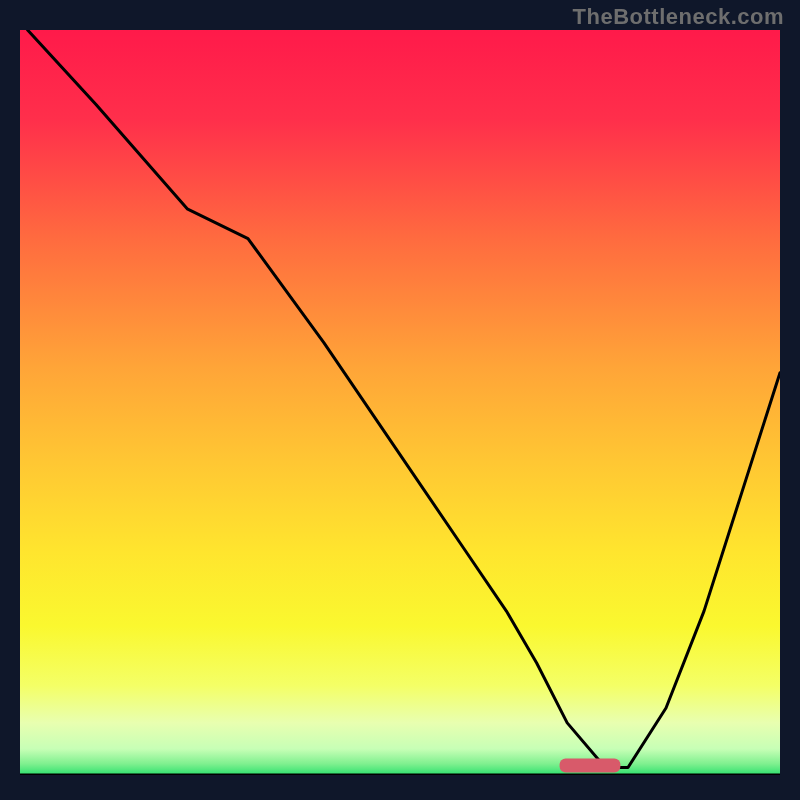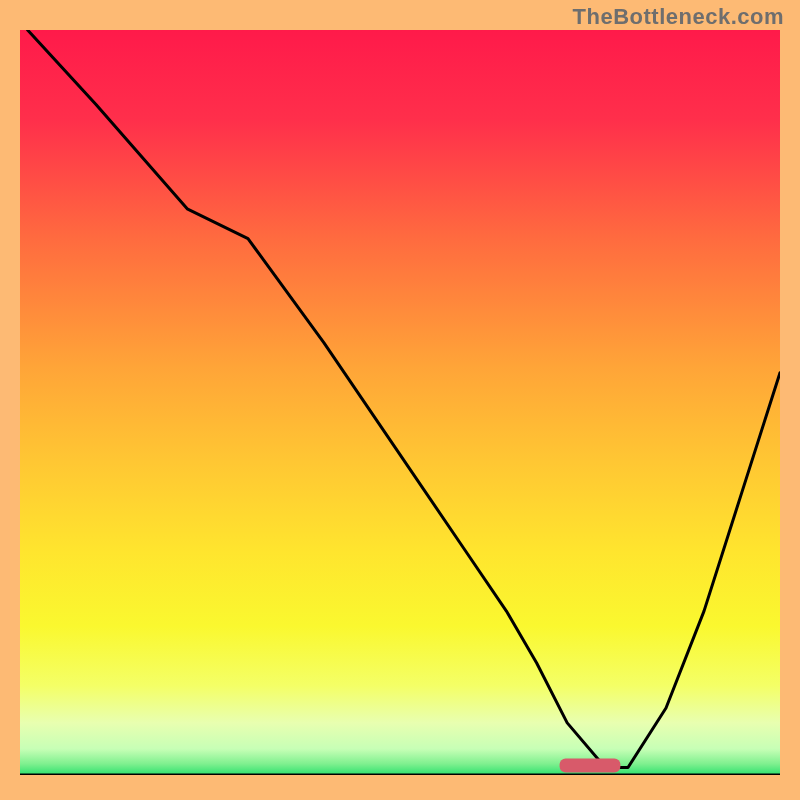--- a/index.html
+++ b/index.html
@@ -8,21 +8,21 @@
     width: 800px;
     height: 800px;
     background: #000;
     overflow: hidden;
     font-family: Arial, Helvetica, sans-serif;
   }
   .outer {
     position: relative;
     width: 800px;
     height: 800px;
-    background: #fdba74;
+    background: #0f172a;
   }
   .watermark {
     position: absolute;
     top: 4px;
     right: 16px;
     font-size: 22px;
     font-weight: 600;
     color: #6e6e6e;
     letter-spacing: 0.5px;
     z-index: 10;

